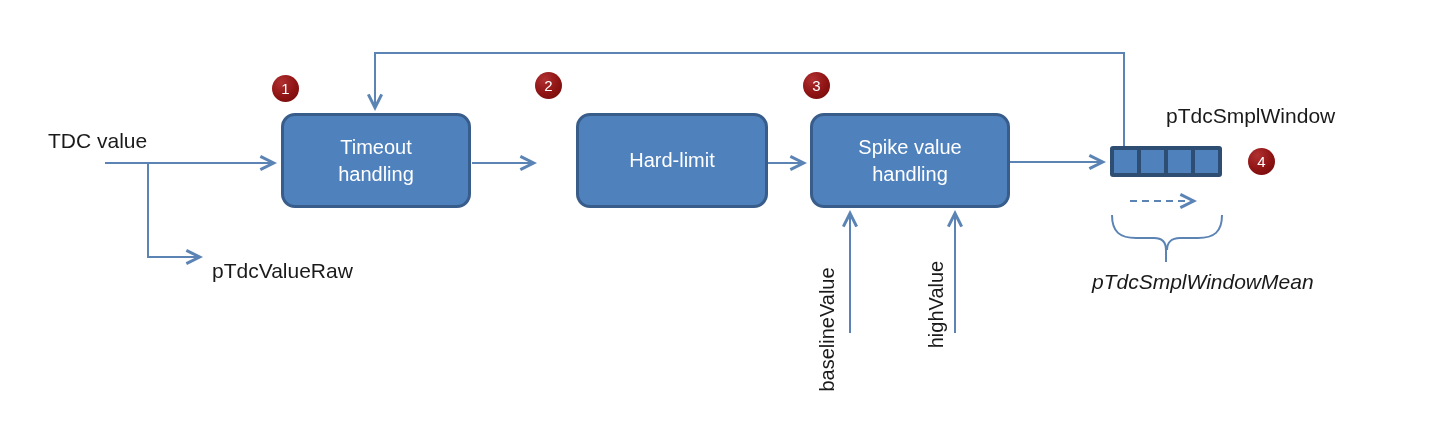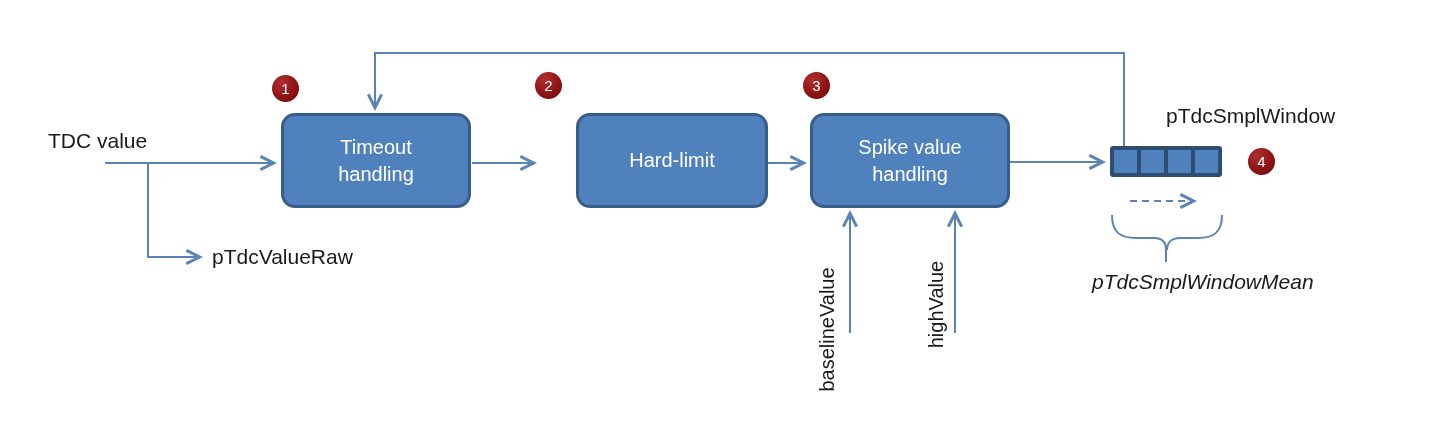--- a/index.html
+++ b/index.html
@@ -99,21 +99,21 @@
     <path class="conn" d="M850,333 L850,215" marker-end="url(#arrow)"></path>
     <path class="conn" d="M955,333 L955,215" marker-end="url(#arrow)"></path>
 
     <path class="conn conn-dashed" d="M1130,201 L1192,201" marker-end="url(#arrow)"></path>
 
     <path class="conn" d="M1112,215 C1112,232 1120,238 1136,238 L1154,238 C1163,238 1166,243 1166,250 L1166,262
              M1222,215 C1222,232 1214,238 1198,238 L1180,238 C1171,238 1167,243 1167,250"></path>
   </svg>
 
   <div class="lbl" style="left:48px; top:129px;">TDC value</div>
-  <div class="lbl" style="left:212px; top:245px;">pTdcValueRaw</div>
+  <div class="lbl" style="left:212px; top:259px;">pTdcValueRaw</div>
   <div class="lbl" style="left:1146px; top:104px;margin-left:20px;">pTdcSmplWindow</div>
   <div class="lbl" style="left:1092px; top:270px;font-style:italic;">pTdcSmplWindowMean</div>
 
   <div class="vlbl" style="left:747px; top:318px; width:160px;">baselineValue</div>
   <div class="vlbl" style="left:881px; top:293px; width:110px;">highValue</div>
 
   <div class="step-box" style="left:281px; top:113px; width:190px; height:95px;">
     <span class="wrap" style="width:115px;">Timeout handling</span>
   </div>
   <div class="step-box" style="left:540px; top:113px; width:192px; height:95px;margin-left:36px;">

